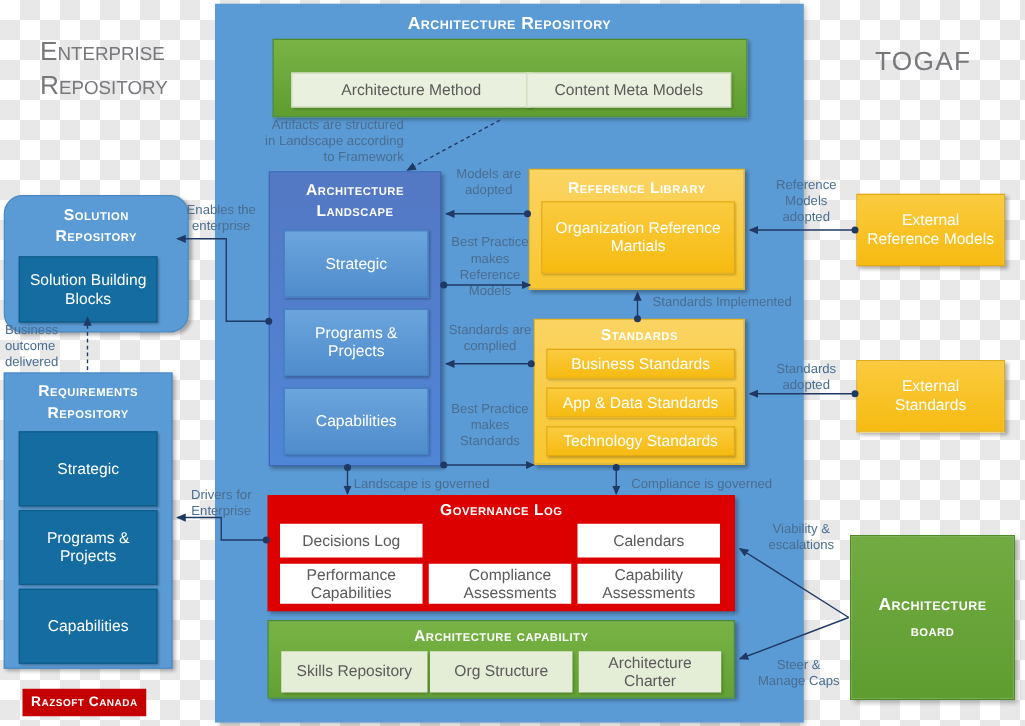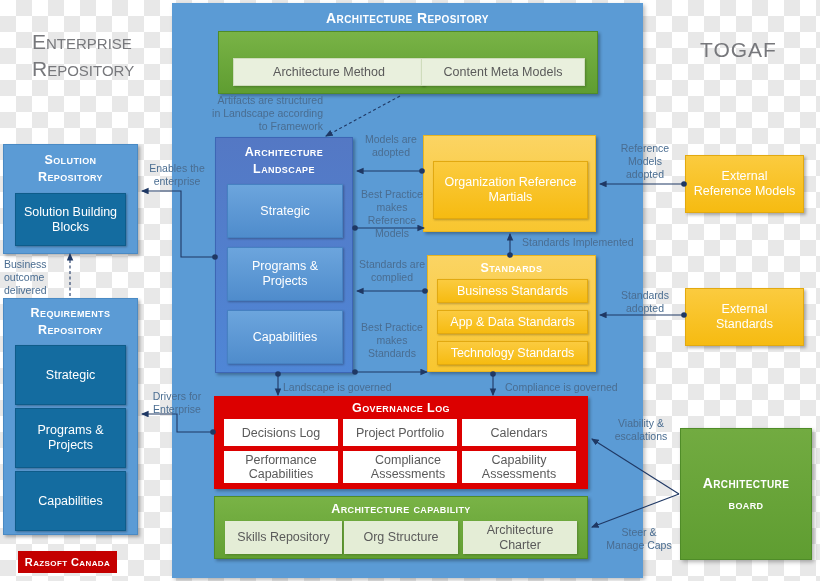--- a/index.html
+++ b/index.html
@@ -170,21 +170,21 @@
     position: absolute; left: 0; width: 100%;
     color: #fff; font-size: 12.5px; line-height: 17px;
     flex-direction: column;
   }
   .repo-chip {
     position: absolute; left: 11px;
     background: #146ca0; border: 1px solid #0e5c8a;
     color: #ffffff; font-size: 12.5px; line-height: 15px;
     box-shadow: 1px 1px 2px rgba(0,0,0,.3);
   }
-  #solution-repo { left: 3px; top: 144px; width: 135px; height: 110px; }
+  #solution-repo { left: 3px; top: 156px; width: 148px; height: 110px; border-radius: 15px; }
   #requirements-repo { left: 3px; top: 298px; width: 135px; height: 237px; }
 
   
   .ext-box {
     background: linear-gradient(#fbcb3f, #f6bb11);
     border: 1px solid #e2a910;
     color: #fff; font-size: 12.5px; line-height: 15px;
     box-shadow: 2px 2px 3px rgba(0,0,0,.3);
   }
   #ext-ref-models { left: 685px; top: 155px; width: 119px; height: 58px; }
@@ -240,35 +240,35 @@
   <div class="abs" id="landscape">
     <div class="ctr smallcaps" id="landscape-title" style="white-space:pre-line;">Architecture
 Landscape</div>
     <div class="ls-chip ctr" style="top:46px; white-space:pre-line;">Strategic</div>
     <div class="ls-chip ctr" style="top:109px; white-space:pre-line;">Programs &amp;
 Projects</div>
     <div class="ls-chip ctr" style="top:172px; white-space:pre-line;">Capabilities</div>
   </div>
 
   <div class="abs" id="ref-library">
+    <div class="ctr smallcaps" id="ref-library-title">Reference Library</div>
     <div class="ctr" id="ref-library-chip" style="white-space:pre-line;">Organization Reference
 Martials</div>
   </div>
 
   <div class="abs" id="standards">
     <div class="ctr smallcaps" id="standards-title">Standards</div>
     <div class="std-chip ctr" style="top:23px;">Business Standards</div>
     <div class="std-chip ctr" style="top:54px;">App &amp; Data  Standards</div>
     <div class="std-chip ctr" style="top:85px;">Technology Standards</div>
   </div>
 
   <div class="abs" id="gov-log">
     <div class="ctr smallcaps" id="gov-log-title">Governance Log</div>
     <div class="gov-chip ctr" style="left:10px; top:23px; width:114px; white-space:pre-line;">Decisions Log</div>
-    <div class="gov-chip ctr" style="left:129px; top:23px; width:114px; white-space:pre-line;">Project Portfolio</div>
     <div class="gov-chip ctr" style="left:248px; top:23px; width:114px; white-space:pre-line;">Calendars</div>
     <div class="gov-chip ctr" style="left:10px; top:55px; width:114px; height:32px; white-space:pre-line;">Performance
 Capabilities</div>
     <div class="gov-chip ctr" style="left:129px; top:55px; width:114px; height:32px; white-space:pre-line;padding-left:16px;">Compliance
 Assessments</div>
     <div class="gov-chip ctr" style="left:248px; top:55px; width:114px; height:32px; white-space:pre-line;">Capability
 Assessments</div>
   </div>
 
   <div class="abs" id="arch-cap">

